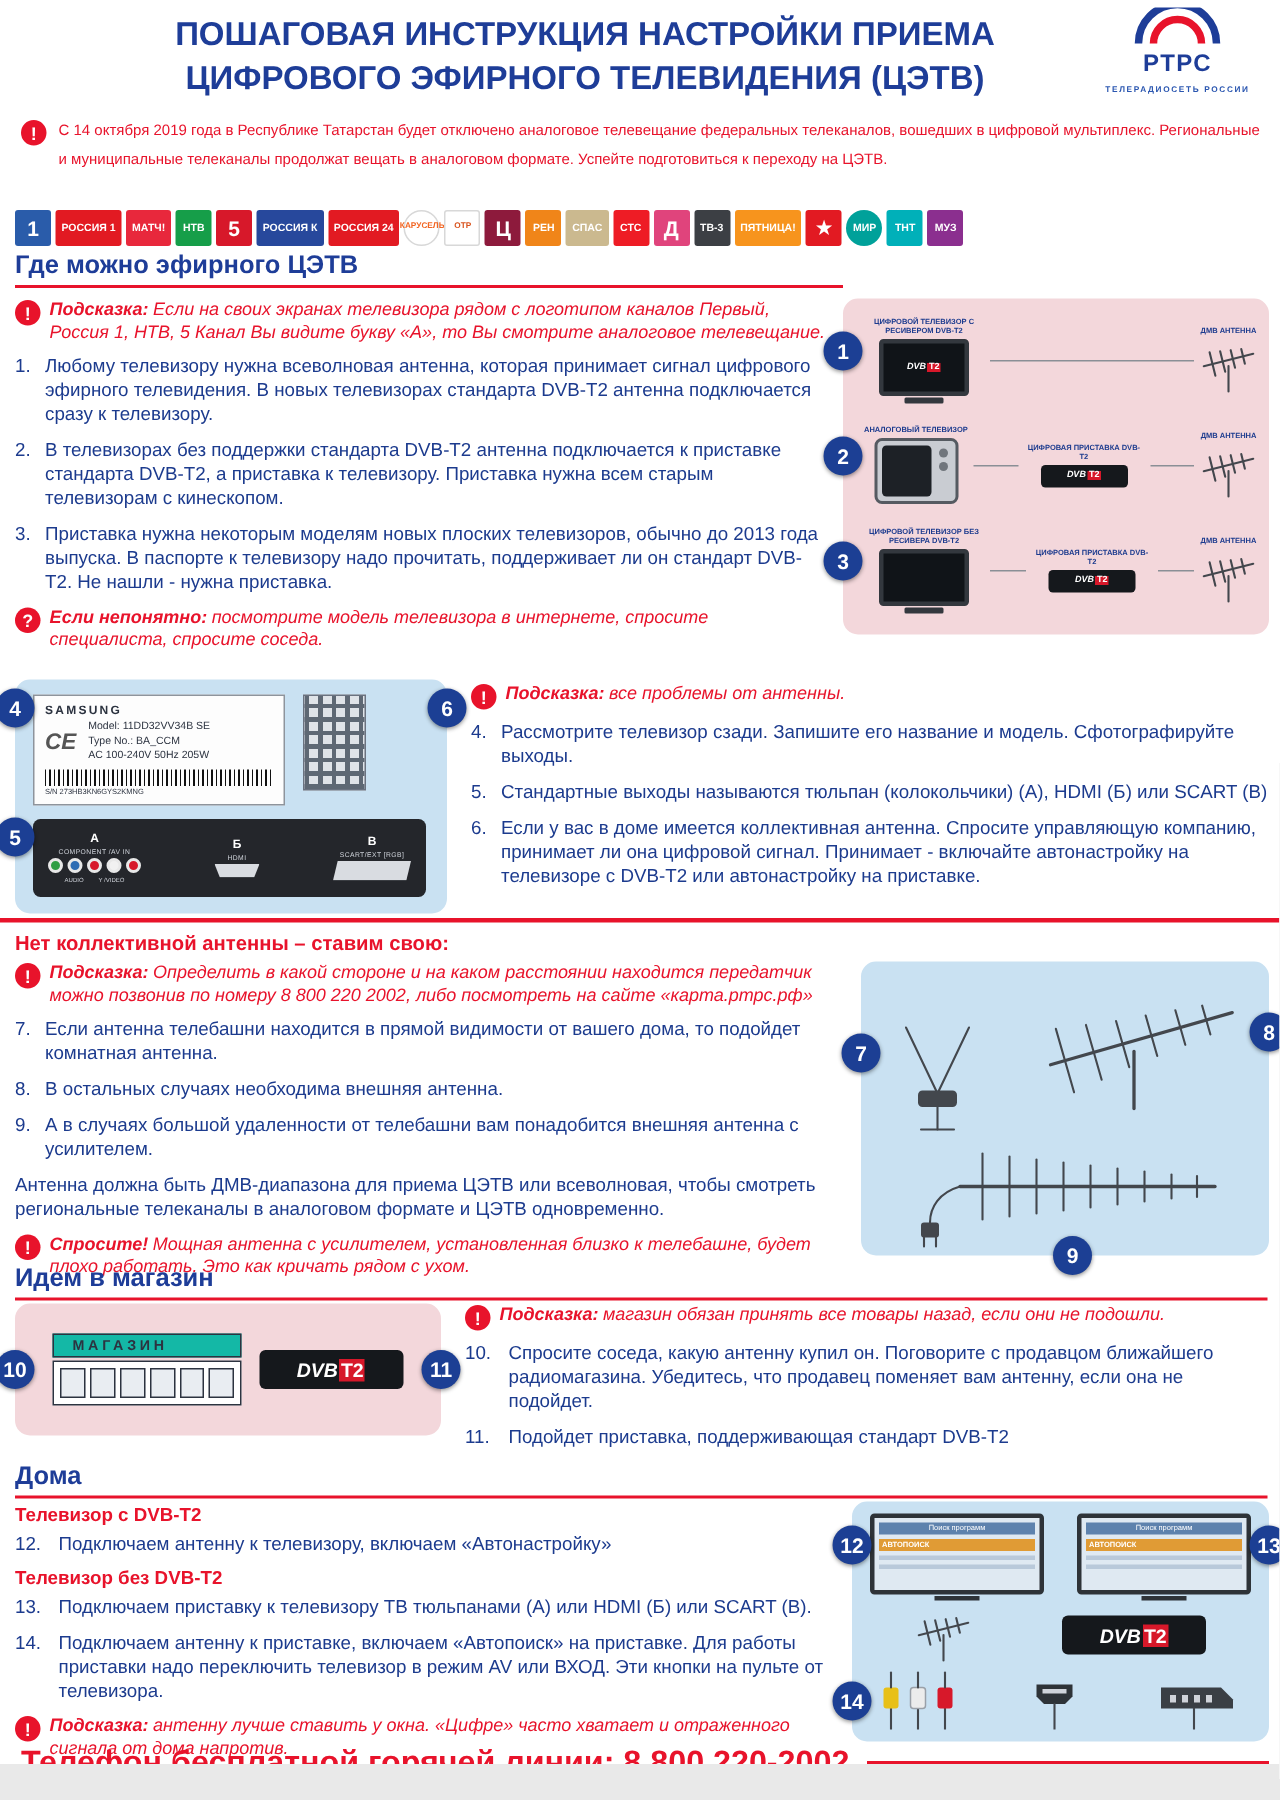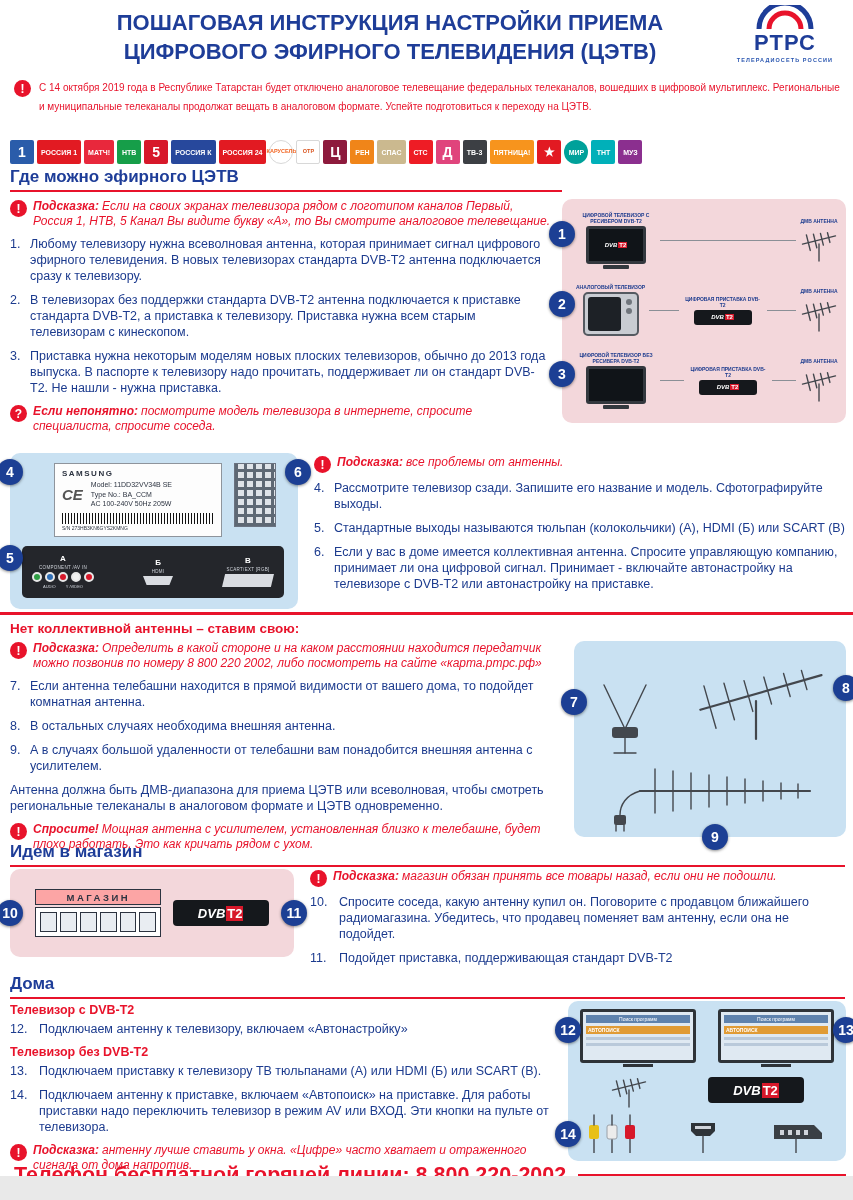--- a/index.html
+++ b/index.html
@@ -4,21 +4,21 @@
 <style>
   * { box-sizing:border-box; margin:0; padding:0; }
   body { font-family:"Liberation Sans", sans-serif; background:#e9e9e9; }
   .page { position:relative; width:853px; height:1176px; background:#fff; margin:0 auto; overflow:hidden; }
 
   
   .title { position:absolute; top:8px; left:50px; width:680px; text-align:center;
            color:#1e3d98; font-weight:bold; font-size:22px; line-height:29px; }
   .logo { position:absolute; top:5px; right:8px; width:120px; text-align:center; }
   .logo svg { display:block; margin:0 auto; }
-  .logo-name { color:#1e3d98; font-weight:bold; font-size:22px; line-height:24px; letter-spacing:1px; }
+  .logo-name { color:#1e3d98; font-weight:bold; font-size:16px; line-height:24px; letter-spacing:1px; }
   .logo-tag { color:#2a56b0; font-size:5.5px; letter-spacing:1.1px; margin-top:2px; font-weight:bold; }
 
   .intro { position:absolute; top:79px; left:14px; width:828px; display:flex; gap:8px; }
   .intro p { color:#e8132b; font-size:10px; line-height:18.5px; font-weight:500; }
   .wicon { flex:0 0 auto; width:17px; height:17px; border-radius:50%; background:#e8132b; color:#fff;
            font-weight:bold; font-size:12px; display:flex; align-items:center; justify-content:center; margin-top:1px; }
 
   
   .channels { position:absolute; top:139px; left:10px; width:836px; height:26px; display:flex; align-items:center; gap:3px; }
   .ch { height:24px; min-width:24px; padding:0 4px; border-radius:2px; display:flex; align-items:center;
@@ -68,21 +68,21 @@
   .tvc { width:56px; height:44px; background:#c9ccd2; border:2px solid #555a61; border-radius:5px;
          display:flex; padding:3px; gap:3px; }
   .tvc .scr { flex:1; background:#1d2126; border-radius:3px; }
   .tvc .side { width:10px; display:flex; flex-direction:column; gap:3px; align-items:center; padding-top:2px; }
   .tvc .knob { width:6px; height:6px; border-radius:50%; background:#70757c; }
   .stb { width:58px; height:15px; background:#15181c; border-radius:3px; display:flex; align-items:center; justify-content:center; }
 
   
   .s2-body { position:absolute; top:453px; left:10px; width:836px; display:flex; gap:16px; }
   .s2-panel { width:288px; height:156px; padding:10px 12px; }
-  .s2-top { display:flex; gap:12px; align-items:flex-start;margin-left:32px; }
+  .s2-top { display:flex; gap:12px; align-items:flex-start; }
   .nc4{left:-13px;top:6px;} .nc5{left:-13px;top:92px;} .nc6{right:-13px;top:6px;}
   .tvlabel { width:168px; background:#fdfdfd; border:1px solid #8e949c; padding:5px 7px; }
   .tvl-brand { font-size:8px; font-weight:bold; letter-spacing:1.5px; color:#2c3340; }
   .tvl-grid { display:flex; gap:8px; margin-top:2px; align-items:center; }
   .tvl-ce { font-size:15px; font-weight:bold; color:#555; font-style:italic; }
   .tvl-lines p { font-size:7px; line-height:9.5px; color:#2c3340; }
   .barcode { margin-top:4px; height:11px;
              background:repeating-linear-gradient(90deg,#111 0 1px,transparent 1px 3px,#111 3px 4px,transparent 4px 6px); }
   .tvl-sn { font-size:5px; color:#2c3340; margin-top:1px; }
   .bldg { width:42px; height:64px; background:#dfe3e8; border:1px solid #6a7280;
@@ -111,22 +111,22 @@
   .nc7{left:-13px;top:48px;} .nc8{right:-13px;top:34px;} .nc9{bottom:-13px;left:128px;}
   .a-room { position:absolute; left:16px; top:36px; }
   .a-yagi { position:absolute; right:12px; top:12px; }
   .a-amp { position:absolute; left:36px; top:116px; }
 
   
   .s4-body { position:absolute; top:869px; left:10px; width:836px; display:flex; gap:16px; }
   .s4-panel { width:284px; height:88px; display:flex; align-items:center; justify-content:space-evenly; padding:0 14px; }
   .nc10{left:-13px;top:31px;} .nc11{right:-13px;top:31px;}
   .store { width:126px; }
-  .store-sign { border:1.5px solid #2c3340; background:#fca5a5; color:#2c3340; font-weight:bold; font-size:9.5px;
-                letter-spacing:2.5px; text-align:center; padding:2px 0 1px; }
+  .store-sign { border:1.5px solid #2c3340; background:#14b8a6; color:#2c3340; font-weight:bold; font-size:9.5px;
+                letter-spacing:2.5px; text-align:left; padding:2px 12px 1px; }
   .store-front { margin-top:2px; height:30px; border:1.5px solid #2c3340; background:#fff; display:flex; gap:3px; padding:4px; }
   .store-win { flex:1; border:1.2px solid #2c3340; background:#e9edf2; }
   .stb-big { width:96px; height:26px; background:#15181c; border-radius:4px; display:flex; align-items:center; justify-content:center; }
   .s4-right { flex:1; }
 
   
   .s5-body { position:absolute; top:1001px; left:10px; width:836px; display:flex; gap:10px; }
   .s5-left { width:548px; }
   .sub { color:#e8132b; font-weight:bold; font-size:12.5px; margin:2px 0 4px; }
   .s5-panel { width:278px; height:160px; padding:8px 12px; display:flex; flex-direction:column; justify-content:space-between; }

